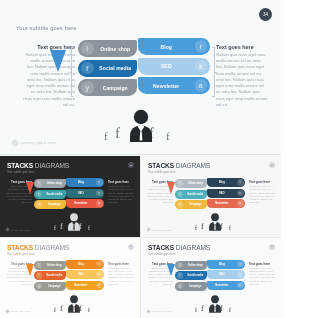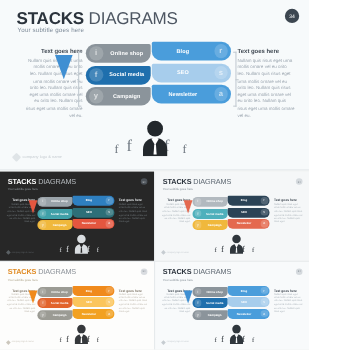--- a/index.html
+++ b/index.html
@@ -159,23 +159,20 @@
   }
   .t-diamond { width: 3.2px; height: 3.2px; transform: rotate(45deg); }
 </style>
 </head>
 <body>
 
 <div class="page">
 
   <div class="hero">
 
-    <div class="hero-title">
-      <span class="b">STACKS</span><span class="l"> DIAGRAMS</span>
-    </div>
     <div class="hero-sub">Your subtitle goes here</div>
     <div class="badge">34</div>
 
     <div class="sidetext left">
       <h4>Text goes here</h4>
       <p>Nullam quis risus eget urna mollis ornare vel eu orito leo. Nullam quis risus eget urna mollis ornare vel eu orito leo. Nullam quis risus eget urna mollis ornare vel eu orito leo. Nullam quis risus eget urna mollis ornare vel eu.</p>
     </div>
     <div class="sidetext right">
       <h4>Text goes here</h4>
       <p>Nullam quis risus eget urna mollis ornare vel eu orito leo. Nullam quis risus eget urna mollis ornare vel eu orito leo. Nullam quis risus eget urna mollis ornare vel eu orito leo. Nullam quis risus eget urna mollis ornare vel eu.</p>

